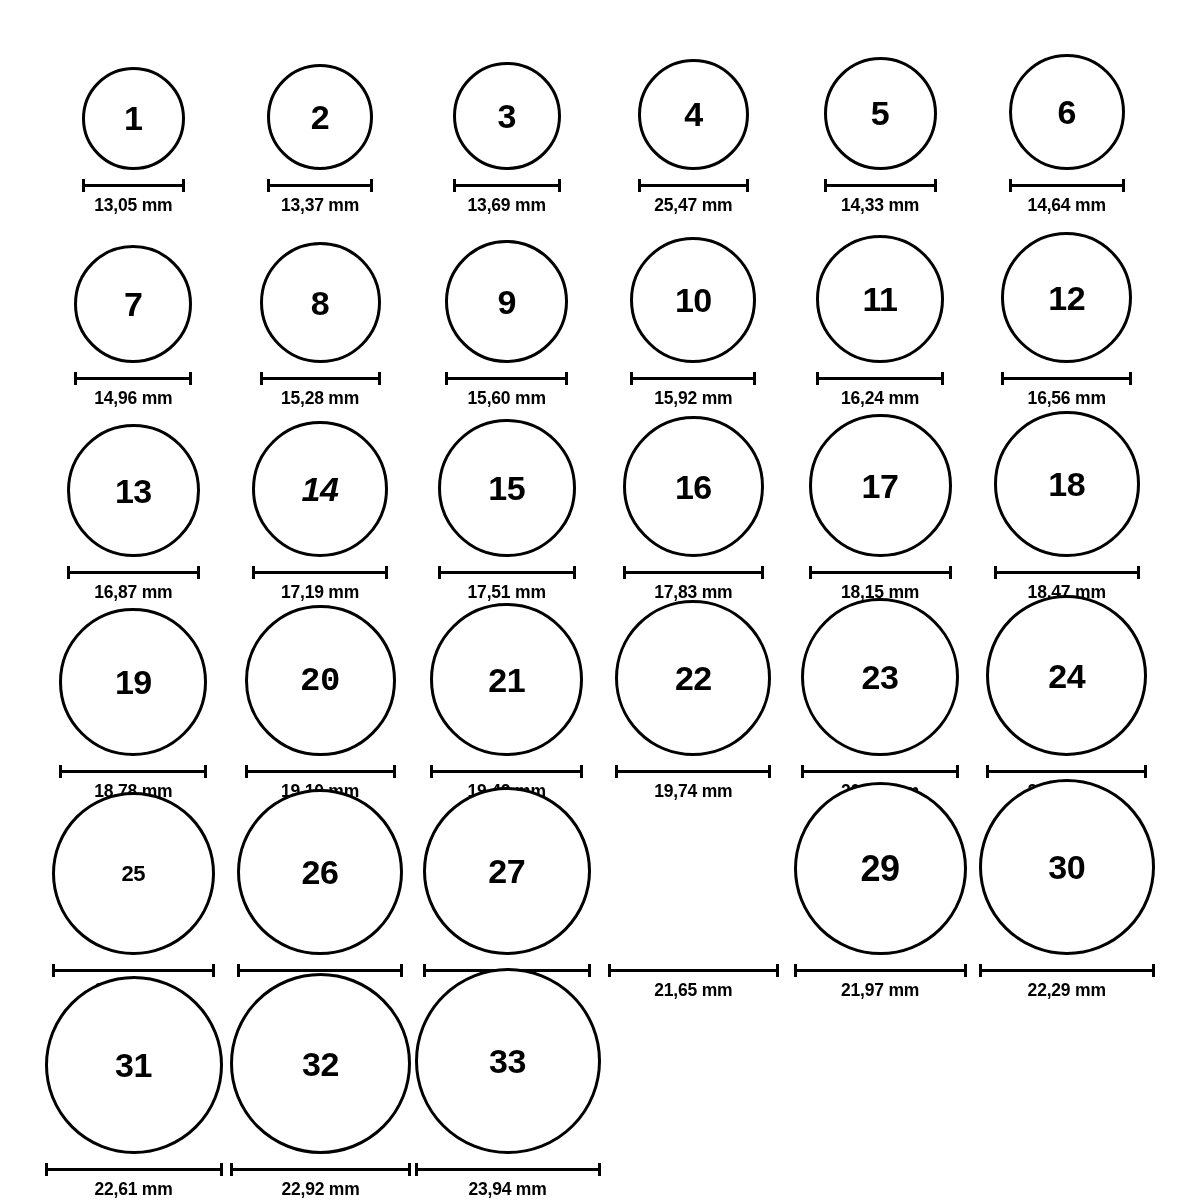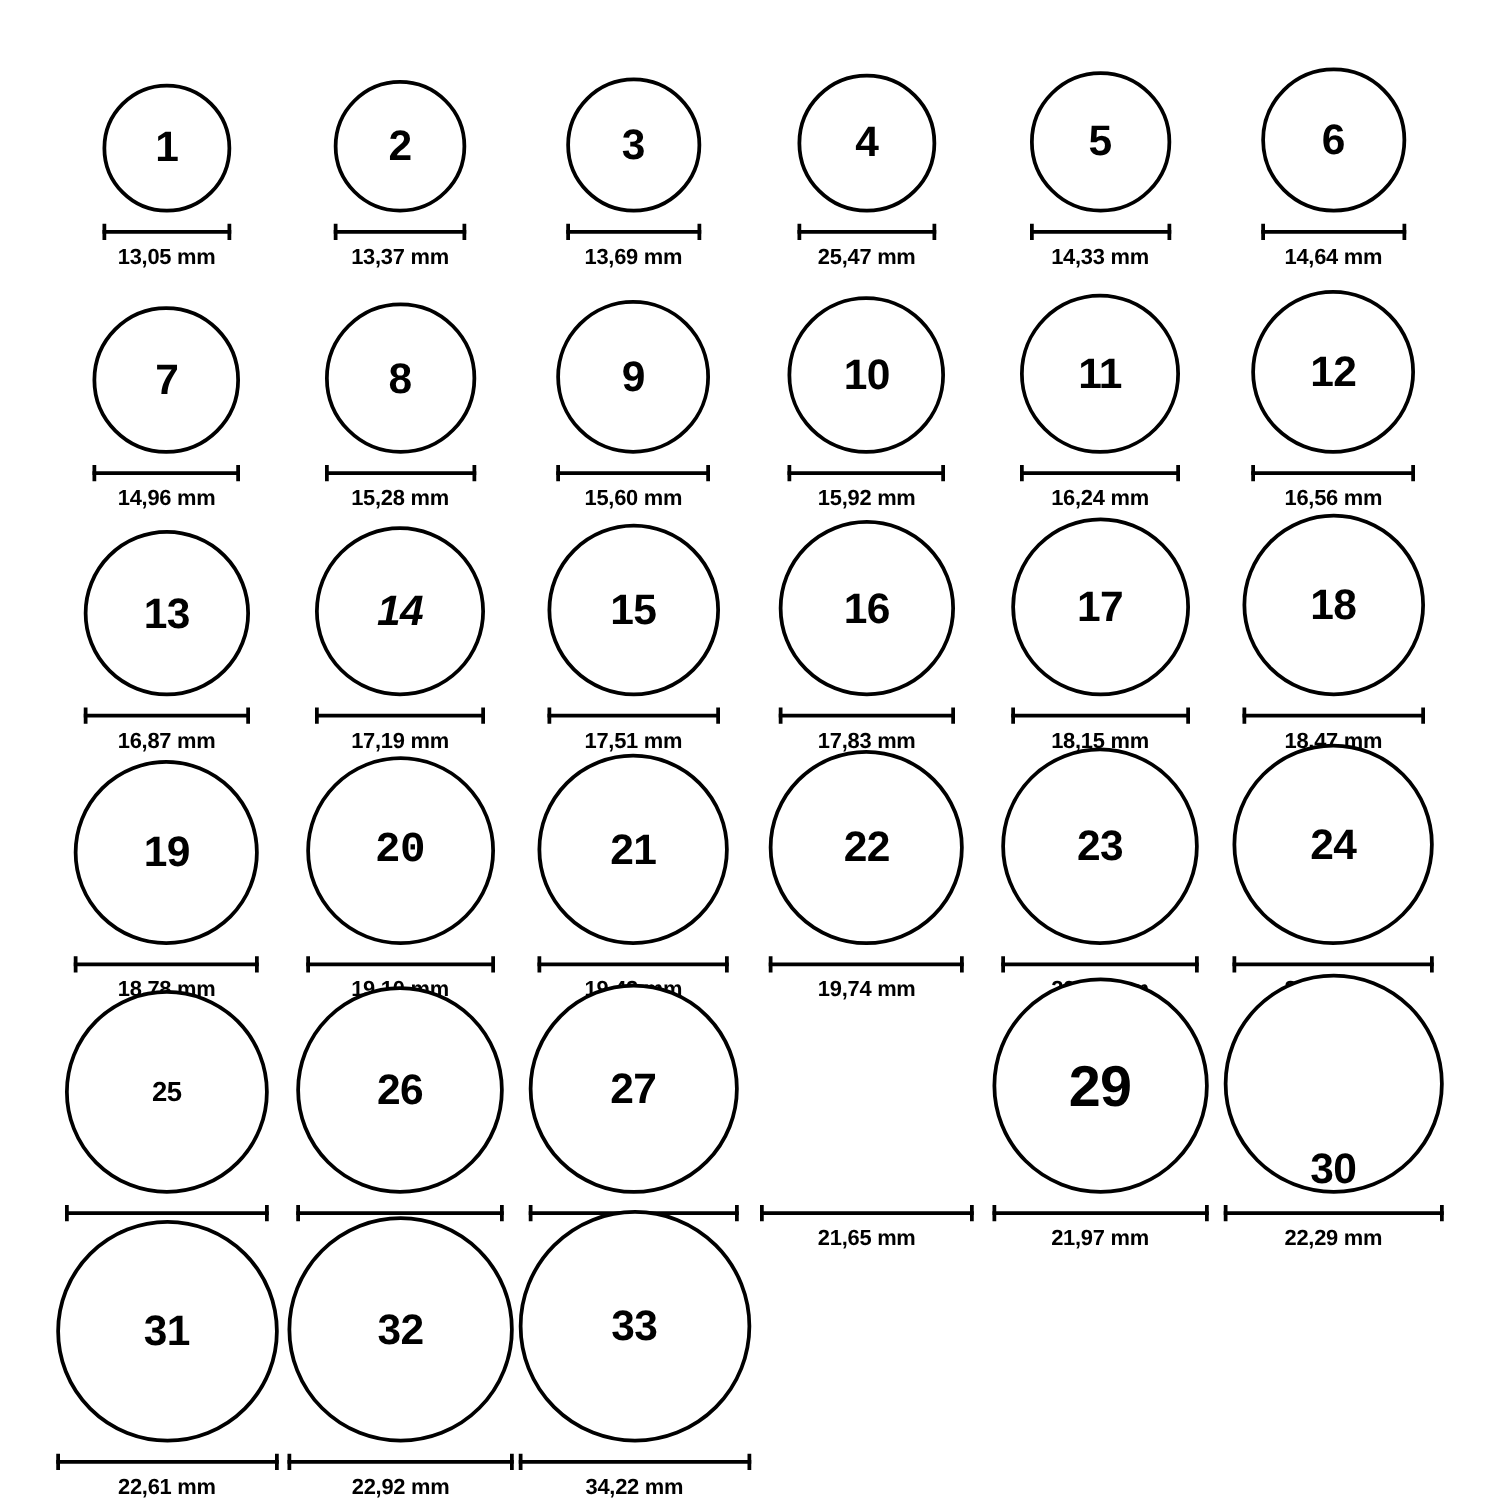--- a/index.html
+++ b/index.html
@@ -376,30 +376,30 @@
       </div>
       <div class="size-cell">
         <div class="measure-bar" style="width: 171px;">
           <span class="cap left"></span>
           <span class="cap right"></span>
         </div>
         <div class="measure-label">21,65 mm</div>
       </div>
       <div class="size-cell">
         <div class="ring-circle" style="width: 173px; height: 173px;">
-          <span class="ring-number" style="font-size: 46px;">29</span>
+          <span class="ring-number" style="font-size: 36px;">29</span>
         </div>
         <div class="measure-bar" style="width: 173px;">
           <span class="cap left"></span>
           <span class="cap right"></span>
         </div>
         <div class="measure-label">21,97 mm</div>
       </div>
       <div class="size-cell">
-        <div class="ring-circle" style="width: 176px; height: 176px; align-items: flex-end;">
+        <div class="ring-circle" style="width: 176px; height: 176px;">
           <span class="ring-number" style="font-size: 34px;">30</span>
         </div>
         <div class="measure-bar" style="width: 176px;">
           <span class="cap left"></span>
           <span class="cap right"></span>
         </div>
         <div class="measure-label">22,29 mm</div>
       </div>
     </div>
     <div class="chart-row">
@@ -424,16 +424,16 @@
         <div class="measure-label">22,92 mm</div>
       </div>
       <div class="size-cell">
         <div class="ring-circle" style="width: 186px; height: 186px;">
           <span class="ring-number" style="font-size: 34px;">33</span>
         </div>
         <div class="measure-bar" style="width: 186px;">
           <span class="cap left"></span>
           <span class="cap right"></span>
         </div>
-        <div class="measure-label">34,22 mm</div>
+        <div class="measure-label">23,94 mm</div>
       </div>
     </div>
   </div>
 
 </body></html>

